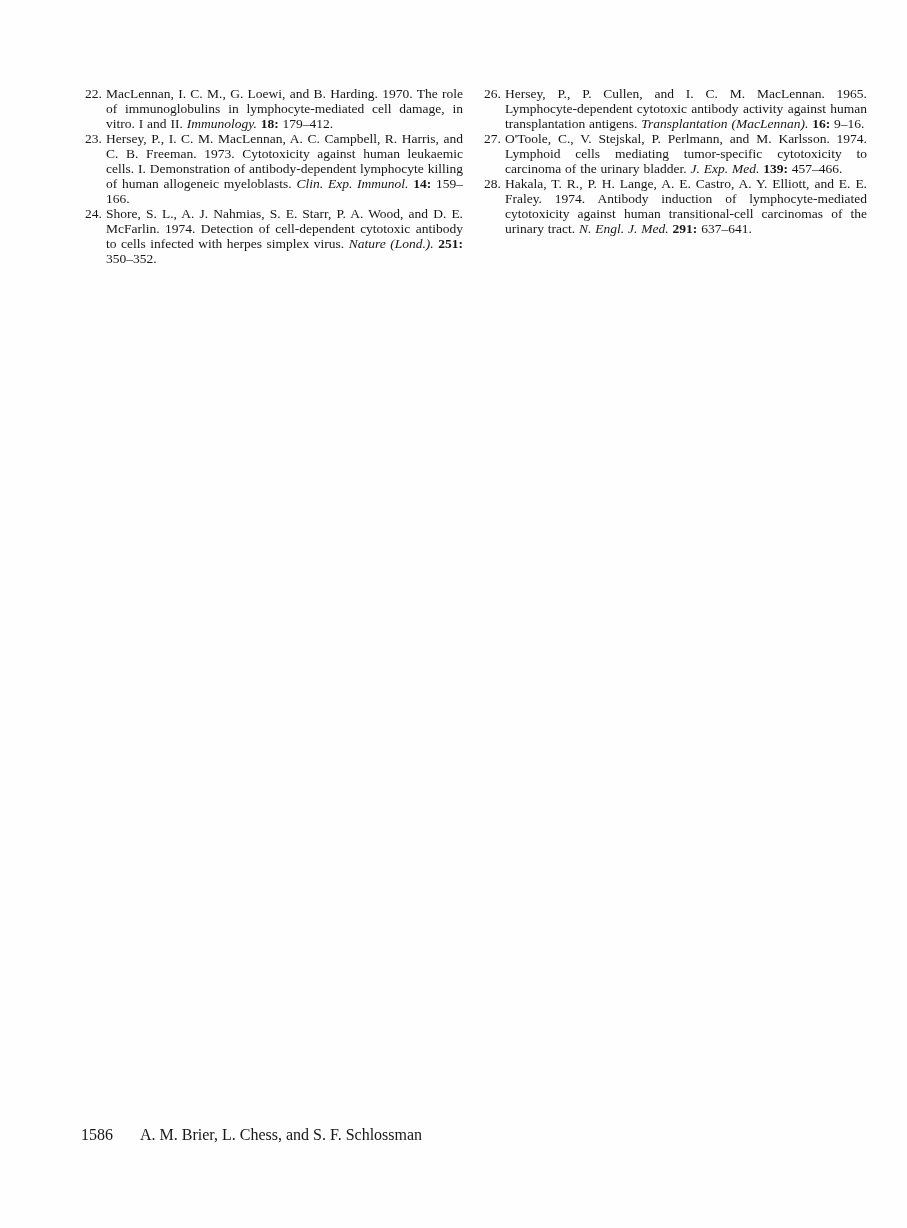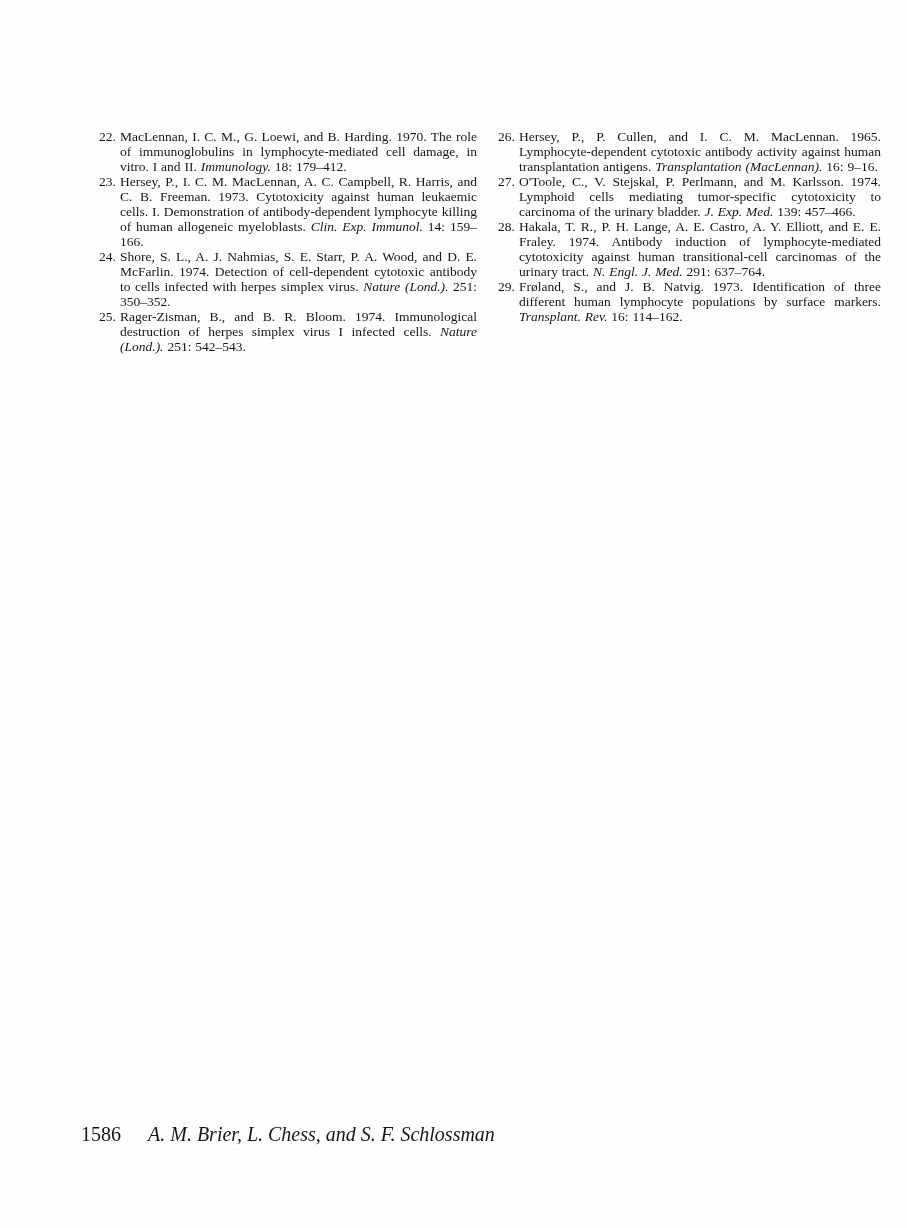--- a/index.html
+++ b/index.html
@@ -8,73 +8,69 @@
     height: 1228px;
     background: #fefefe;
     position: relative;
     font-family: "Liberation Serif", serif;
     color: #161616;
     overflow: hidden;
   }
   .refs {
     position: absolute;
     top: 86px;
-    left: 99px;
+    left: 85px;
     width: 782px;
     display: flex;
     gap: 21px;
-    margin-top: 43px;
   }
   .col { box-sizing: border-box; }
   .col-left  { width: 378px; }
   .col-right { width: 383px; }
   .ref {
     position: relative;
     padding-left: 21px;
     text-align: justify;
     font-size: 13.5px;
     line-height: 15px;
     word-spacing: 0.5px;
   }
   .ref-num {
     position: absolute;
     left: 0;
     top: 0;
   }
   .it { font-style: italic; }
-  .bd { font-weight: normal; }
+  .bd { font-weight: bold; }
   .footer {
     position: absolute;
     top: 1126px;
     left: 81px;
-    font-size: 20px;
+    font-size: 16px;
     line-height: 17px;
     display: flex;
     align-items: baseline;
   }
   .footer .authors {
-    font-style: italic;
     margin-left: 27px;
   }
 </style>
 </head>
 <body>
 
 <div class="page">
   <div class="refs">
     <div class="col col-left" id="ref-col-left">
         <div class="ref"><span class="ref-num">22.</span><span><span>MacLennan, I. C. M., G. Loewi, and B. Harding. 1970. The role of immunoglobulins in lymphocyte-mediated cell damage, in vitro. I and II. </span><span class="it">Immunology.</span><span> </span><span class="bd">18:</span><span> 179–412.</span></span></div>
         <div class="ref"><span class="ref-num">23.</span><span><span>Hersey, P., I. C. M. MacLennan, A. C. Campbell, R. Harris, and C. B. Freeman. 1973. Cytotoxicity against human leukaemic cells. I. Demonstration of antibody-dependent lymphocyte killing of human allogeneic myeloblasts. </span><span class="it">Clin. Exp. Immunol.</span><span> </span><span class="bd">14:</span><span> 159–166.</span></span></div>
         <div class="ref"><span class="ref-num">24.</span><span><span>Shore, S. L., A. J. Nahmias, S. E. Starr, P. A. Wood, and D. E. McFarlin. 1974. Detection of cell-dependent cytotoxic antibody to cells infected with herpes simplex virus. </span><span class="it">Nature (Lond.).</span><span> </span><span class="bd">251:</span><span> 350–352.</span></span></div>
-        <div class="ref"><span class="ref-num">25.</span><span><span>Rager-Zisman, B., and B. R. Bloom. 1974. Immunological destruction of herpes simplex virus I infected cells. </span><span class="it">Nature (Lond.).</span><span> </span><span class="bd">251:</span><span> 542–543.</span></span></div>
       </div>
     <div class="col col-right" id="ref-col-right">
         <div class="ref"><span class="ref-num">26.</span><span><span>Hersey, P., P. Cullen, and I. C. M. MacLennan. 1965. Lymphocyte-dependent cytotoxic antibody activity against human transplantation antigens. </span><span class="it">Transplantation (MacLennan).</span><span> </span><span class="bd">16:</span><span> 9–16.</span></span></div>
         <div class="ref"><span class="ref-num">27.</span><span><span>O'Toole, C., V. Stejskal, P. Perlmann, and M. Karlsson. 1974. Lymphoid cells mediating tumor-specific cytotoxicity to carcinoma of the urinary bladder. </span><span class="it">J. Exp. Med.</span><span> </span><span class="bd">139:</span><span> 457–466.</span></span></div>
-        <div class="ref"><span class="ref-num">28.</span><span><span>Hakala, T. R., P. H. Lange, A. E. Castro, A. Y. Elliott, and E. E. Fraley. 1974. Antibody induction of lymphocyte-mediated cytotoxicity against human transitional-cell carcinomas of the urinary tract. </span><span class="it">N. Engl. J. Med.</span><span> </span><span class="bd">291:</span><span> 637–764.</span></span></div>
-        <div class="ref"><span class="ref-num">29.</span><span><span>Frøland, S., and J. B. Natvig. 1973. Identification of three different human lymphocyte populations by surface markers. </span><span class="it">Transplant. Rev.</span><span> </span><span class="bd">16:</span><span> 114–162.</span></span></div>
+        <div class="ref"><span class="ref-num">28.</span><span><span>Hakala, T. R., P. H. Lange, A. E. Castro, A. Y. Elliott, and E. E. Fraley. 1974. Antibody induction of lymphocyte-mediated cytotoxicity against human transitional-cell carcinomas of the urinary tract. </span><span class="it">N. Engl. J. Med.</span><span> </span><span class="bd">291:</span><span> 637–641.</span></span></div>
       </div>
   </div>
   <div class="footer">
     <span class="pagenum">1586</span>
     <span class="authors">A. M. Brier, L. Chess, and S. F. Schlossman</span>
   </div>
 </div>
 
 </body></html>

